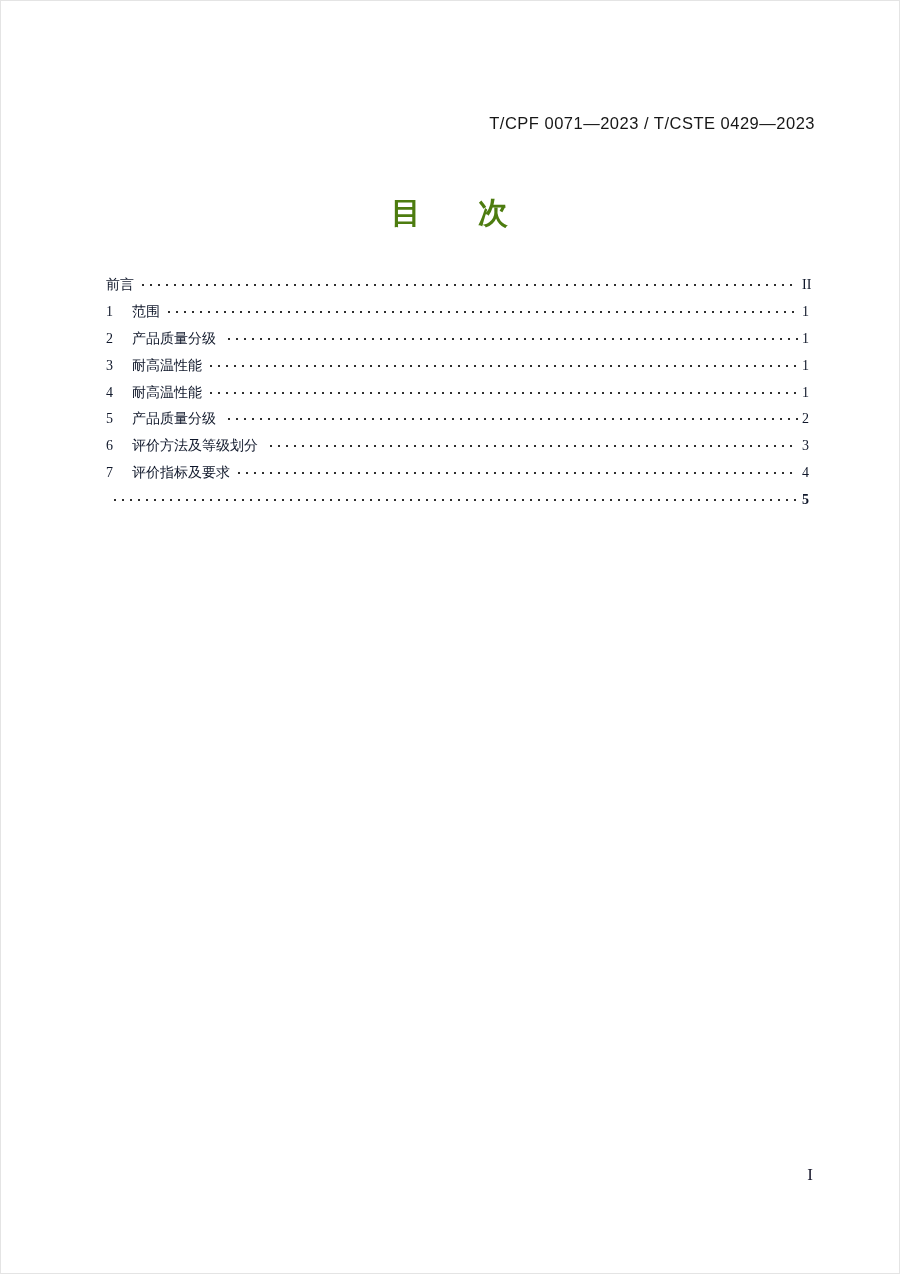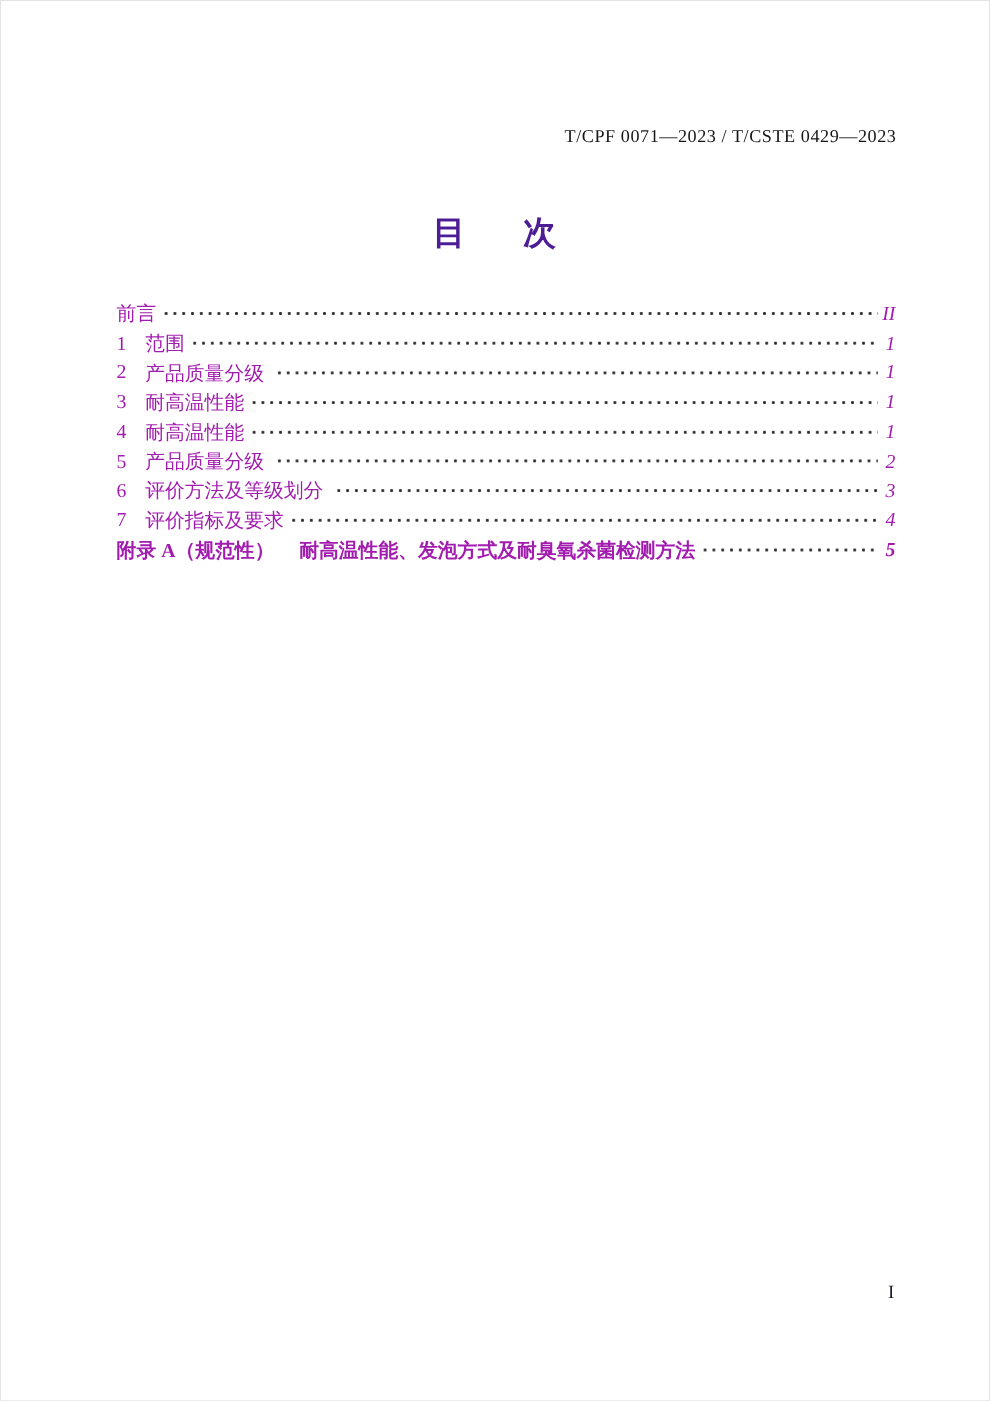--- a/index.html
+++ b/index.html
@@ -13,69 +13,68 @@
   }
   .page {
     position: absolute; inset: 0;
     border: 1px solid #e4e4e4;
     box-sizing: border-box;
     background: #fff;
   }
   .header-code {
     position: absolute;
     top: 113px; right: 84px;
-    font-family: Liberation Serif, serif;
+    font-family: Liberation Sans, sans-serif;
     font-size: 16.5px;
     letter-spacing: 0.5px;
     color: #161616;
     white-space: pre;
   }
   .doc-title {
     position: absolute;
     top: 193px; left: 0;
     width: 100%;
     margin: 0;
     text-align: center;
-    font-family: Liberation Serif, serif;
+    font-family: Liberation Sans, sans-serif;
     font-weight: bold;
     font-size: 30px;
     line-height: 38px;
-    color: #4c1d95;
+    color: #4d7c0f;
     white-space: pre;
     letter-spacing: 1px;
   }
   .toc {
     position: absolute;
     top: 271px; left: 105px;
     width: 708px;
   }
   .toc-row {
     display: flex;
     align-items: center;
     height: 26.8px;
-    font-size: 18px;
-    color: #a21caf;
+    font-size: 14px;
+    color: #0f172a;
   }
   .toc-row.bold { font-weight: bold; }
   .toc-num { flex: 0 0 26px; }
   .toc-title { white-space: pre; flex: 0 0 auto; }
   .leader {
     flex: 1 1 auto;
     align-self: stretch;
     margin: 0 4px 0 5px;
     background-image: radial-gradient(circle, #2e2e2e 1.15px, transparent 1.55px);
     background-size: 8px 8px;
     background-repeat: repeat-x;
     background-position: 0 center;
   }
   .toc-page {
     flex: 0 0 auto;
     min-width: 12px;
-    text-align: right;
-    font-style: italic;
+    text-align: left;
   }
   .footer-page {
     position: absolute;
     top: 1164px; right: 86px;
     font-size: 17px;
     color: #1a1a2e;
   }
 </style>
 </head>
 <body>
@@ -127,20 +126,19 @@
         <span class="leader"></span>
         <span class="toc-page">3</span>
       </div>
       <div class="toc-row">
         <span class="toc-num">7</span>
         <span class="toc-title">评价指标及要求</span>
         <span class="leader"></span>
         <span class="toc-page">4</span>
       </div>
       <div class="toc-row bold">
-        <span class="toc-title">附录 A（规范性）     耐高温性能、发泡方式及耐臭氧杀菌检测方法</span>
         <span class="leader"></span>
         <span class="toc-page">5</span>
       </div>
     </div>
 
   <div class="footer-page">I</div>
 </div>
 
 </body></html>

